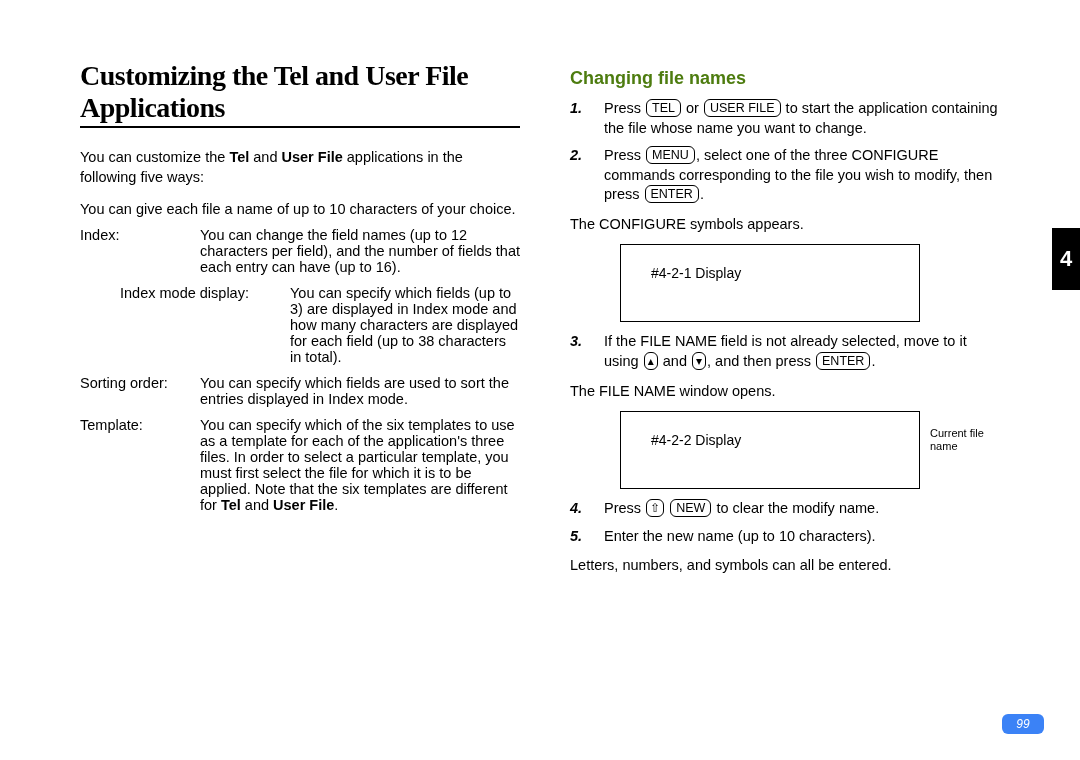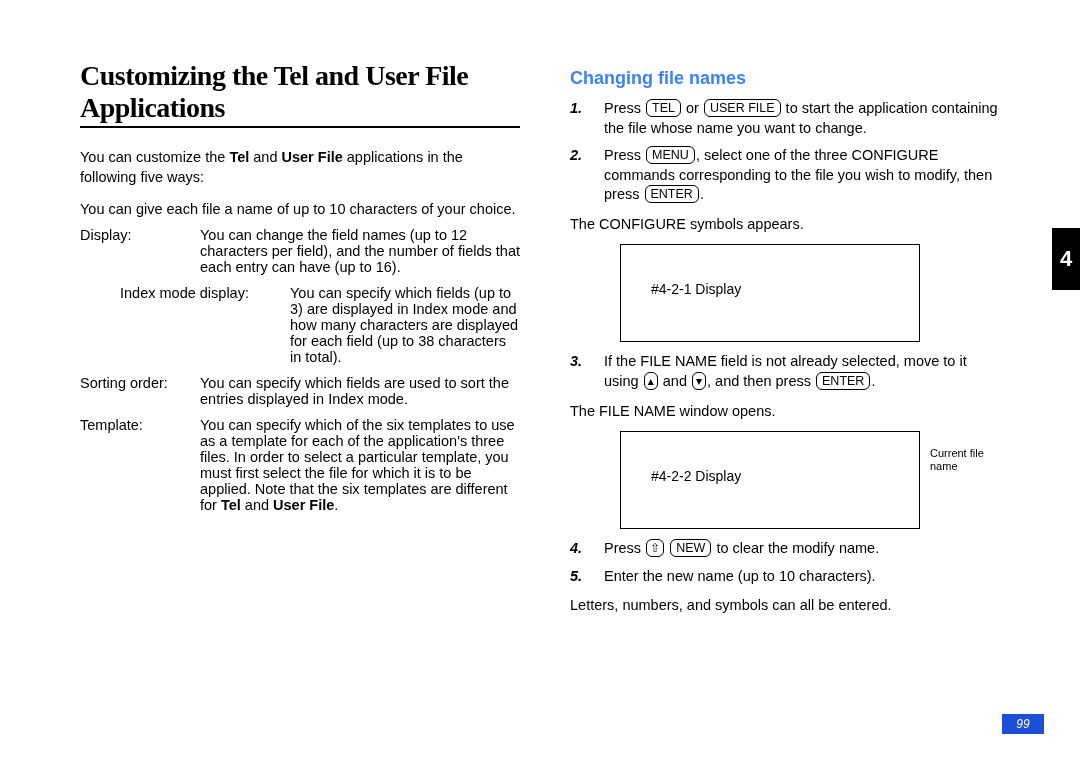--- a/index.html
+++ b/index.html
@@ -32,21 +32,21 @@
     font-size: 28px;
     letter-spacing: -0.5px;
     margin: 0 0 6px 0;
     padding-bottom: 2px;
     border-bottom: 2px solid #000;
     color: #000;
   }
   .sub-title {
     font-weight: bold;
     font-size: 18px;
-    color: #3b82f6;
+    color: #4d7c0f;
     margin: 8px 0 10px 0;
   }
   p { margin: 8px 0; line-height: 1.35; }
   .intro { margin-top: 20px; margin-bottom: 14px; }
   .defrow { display: flex; margin: 10px 0; }
   .deflabel { flex: 0 0 120px; }
   .deflabel.wide { flex: 0 0 170px; margin-left: 40px; }
   .defval { flex: 1 1 auto; }
   ol.steps {
     list-style: none;
@@ -72,23 +72,23 @@
     font-size: 12.5px;
     line-height: 16px;
     vertical-align: 1px;
     margin: 0 1px;
     white-space: nowrap;
   }
   .keycap.small { padding: 0 3px; font-size: 12px; }
   .display-box {
     border: 1.5px solid #000;
     width: 300px;
-    height: 98px;
+    height: 78px;
     margin: 10px 0 10px 50px;
-    padding: 36px 0 0 30px;
+    padding: 20px 0 0 30px;
     box-sizing: border-box;
     font-size: 14px;
   }
   .display-wrap { position: relative; }
   .display-note {
     position: absolute;
     left: 360px;
     top: 16px;
     font-size: 11px;
     line-height: 1.2;
@@ -106,47 +106,48 @@
     font-weight: bold;
     text-align: center;
     line-height: 62px;
   }
   .page-num {
     position: absolute;
     right: 36px;
     bottom: 26px;
     width: 42px;
     height: 20px;
-    background: #1d4ed8;
+    background: #3b82f6;
     color: #fff;
     font-size: 12px;
     font-style: italic;
     text-align: center;
     line-height: 20px;
+    border-radius: 6px;
   }
   b { font-weight: bold; }
 </style>
 </head>
 <body>
 
 <div class="page">
 
   <div class="col col-left">
     <h1 class="main-title">Customizing the Tel and User File Applications</h1>
 
     <p class="intro">
       <span>You can customize the </span><b>Tel</b><span> and </span><b>User File</b><span> applications in the following five ways:</span>
     </p>
 
     <div class="defrow">
       <div class="defval">You can give each file a name of up to 10 characters of your choice.</div>
     </div>
 
     <div class="defrow">
-      <div class="deflabel">Display:</div>
+      <div class="deflabel">Index:</div>
       <div class="defval">You can change the field names (up to 12 characters per field), and the number of fields that each entry can have (up to 16).</div>
     </div>
 
     <div class="defrow">
       <div class="deflabel wide">Index mode display:</div>
       <div class="defval">You can specify which fields (up to 3) are displayed in Index mode and how many characters are displayed for each field (up to 38 characters in total).</div>
     </div>
 
     <div class="defrow">
       <div class="deflabel">Sorting order:</div>

